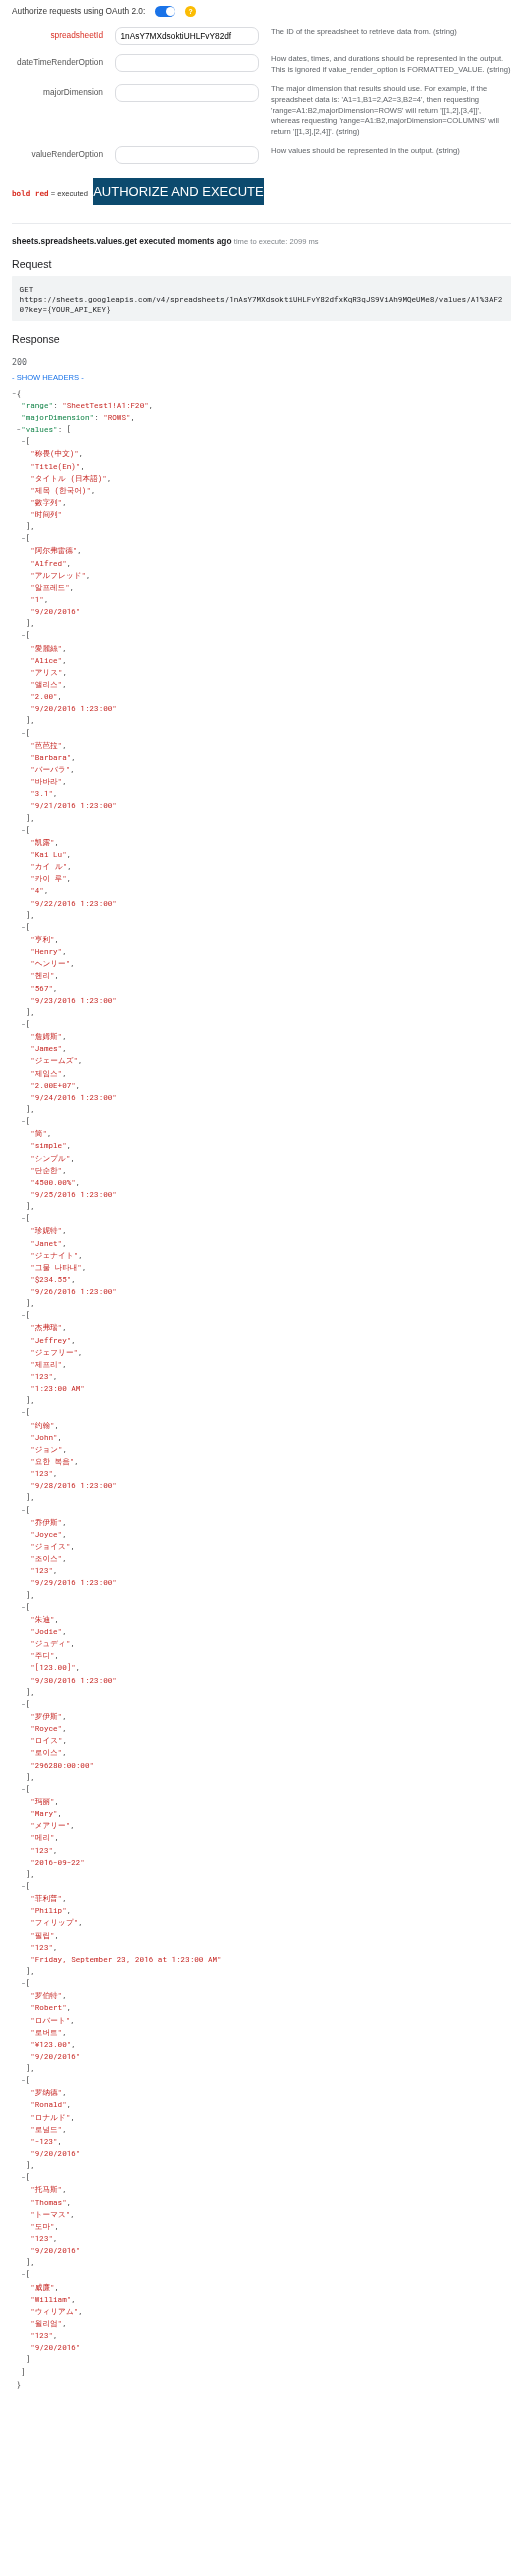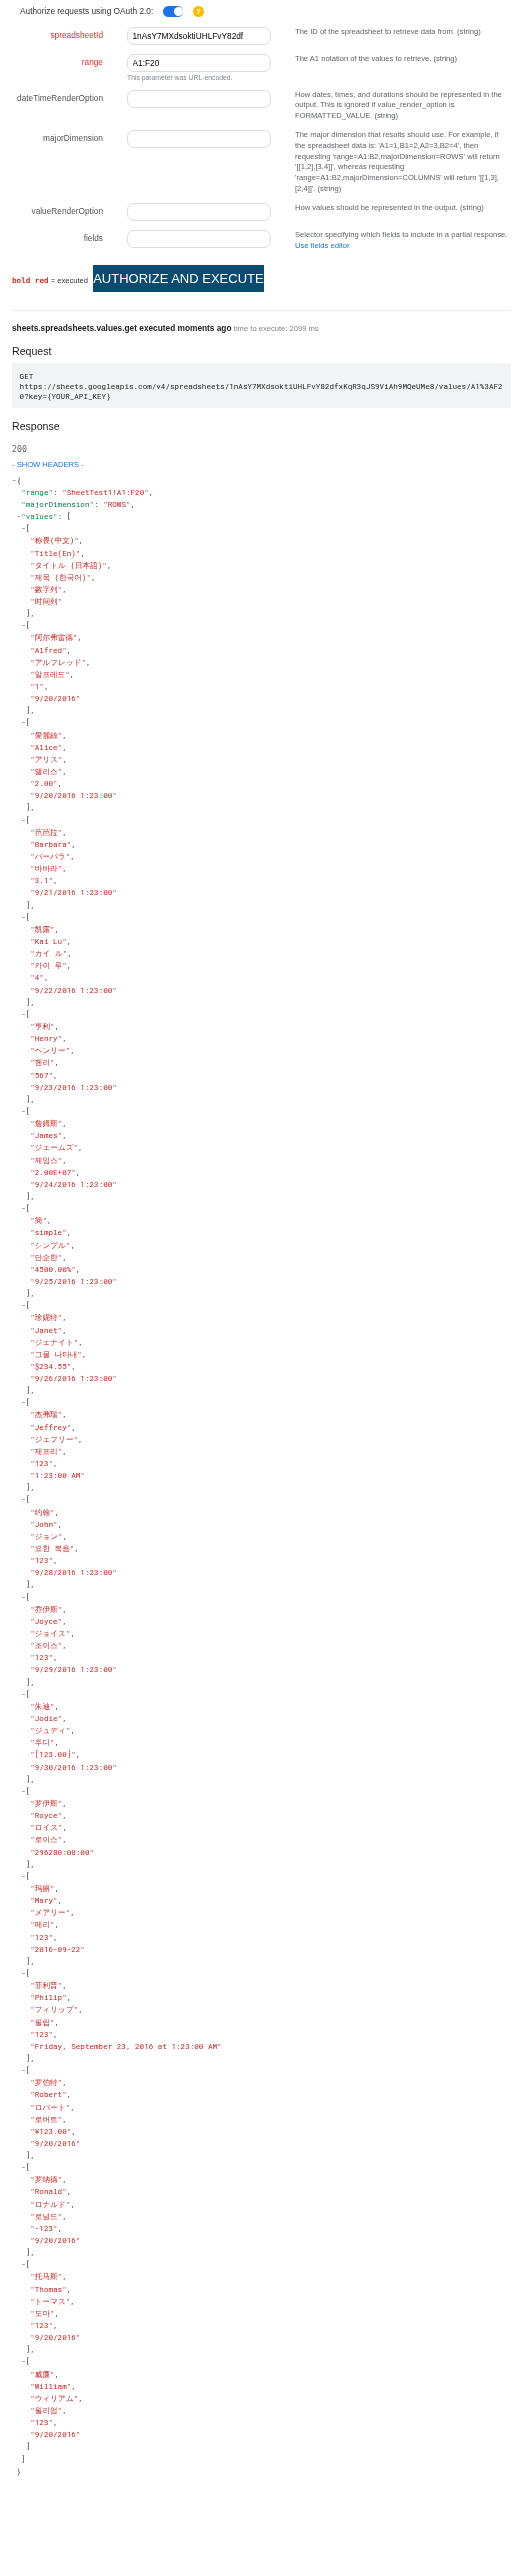--- a/index.html
+++ b/index.html
@@ -1,22 +1,22 @@
 <!DOCTYPE html>
 <html style="font-size:12px"><head>
 <meta charset="utf-8">
 <style>
 *{box-sizing:border-box;margin:0;padding:0}
 body{font-family:Arial,Helvetica,sans-serif;font-size:8.3px;color:#333;background:#fff;width:523px}
-.auth-row{display:flex;align-items:center;gap:10px;padding:6px 20px;font-size:8.3px}
+.auth-row{display:flex;align-items:center;gap:10px;padding:6px 12px;font-size:8.3px}
 .toggle{width:20px;height:10.6px;background:#1a73e8;border-radius:5.3px;position:relative;display:inline-block}
 .toggle::after{content:'';position:absolute;right:0.8px;top:0.8px;width:9px;height:9px;background:#fff;border-radius:50%}
 .help{width:10.6px;height:10.6px;background:#fbbc04;border-radius:50%;display:inline-flex;align-items:center;justify-content:center;color:#fff;font-size:6.8px;font-weight:bold}
 .param-table{width:100%;padding:0 12px}
-.param-row{display:flex;align-items:flex-start;padding:4.5px 0;gap:24px}
+.param-row{display:flex;align-items:flex-start;padding:4.5px 0;gap:12px}
 .param-name{width:91px;text-align:right;font-size:8.3px;color:#555;padding-top:3px}
 .param-name.required{color:#d93025}
 .param-input{width:144px}
 .param-input input{width:100%;padding:3px 4.5px;border:0.8px solid #dadce0;border-radius:7px;font-size:8.3px}
 .param-desc{flex:1;font-size:7.6px;color:#5f6368;line-height:1.4}
 .param-hint{font-size:6.8px;color:#80868b;margin-top:1.5px}
 .link{color:#1a73e8;cursor:pointer}
 .legend{padding:9px 12px 6px;font-size:7.6px}
 .bold-red{color:#d93025;font-weight:bold;font-family:monospace}
 .exec-btn{background:#0c4a6e;color:#fff;border:none;padding:6px 0;font-size:13px;cursor:pointer;margin-left:3px}
@@ -43,43 +43,33 @@
   <span class="help">?</span>
 </div>
 
 <div class="param-table" id="params-container">
     <div class="param-row">
       <div class="param-name required">spreadsheetId</div>
       <div class="param-input"><input value="1nAsY7MXdsoktiUHLFvY82df" style=""></div>
       <div class="param-desc">The ID of the spreadsheet to retrieve data from. (string)</div>
     </div>
     <div class="param-row">
-      <div class="param-name required">range</div>
-      <div class="param-input"><input value="A1:F20" style=""><div class="param-hint">This parameter was URL-encoded.</div></div>
-      <div class="param-desc">The A1 notation of the values to retrieve. (string)</div>
-    </div>
-    <div class="param-row">
       <div class="param-name">dateTimeRenderOption</div>
       <div class="param-input"><input style=""></div>
       <div class="param-desc">How dates, times, and durations should be represented in the output. This is ignored if value_render_option is FORMATTED_VALUE. (string)</div>
     </div>
     <div class="param-row">
       <div class="param-name">majorDimension</div>
       <div class="param-input"><input style=""></div>
       <div class="param-desc">The major dimension that results should use. For example, if the spreadsheet data is: 'A1=1,B1=2,A2=3,B2=4', then requesting 'range=A1:B2,majorDimension=ROWS' will return '[[1,2],[3,4]]', whereas requesting 'range=A1:B2,majorDimension=COLUMNS' will return '[[1,3],[2,4]]'. (string)</div>
     </div>
     <div class="param-row">
       <div class="param-name">valueRenderOption</div>
       <div class="param-input"><input style=""></div>
       <div class="param-desc">How values should be represented in the output. (string)</div>
-    </div>
-    <div class="param-row">
-      <div class="param-name">fields</div>
-      <div class="param-input"><input style=""></div>
-      <div class="param-desc">Selector specifying which fields to include in a partial response.<br><span class="link">Use fields editor</span></div>
     </div>
   </div>
 
 <div class="legend">
   <span class="bold-red">bold red</span><span> = executed</span>
   <button class="exec-btn">AUTHORIZE AND EXECUTE</button>
 </div>
 
 <hr>
 

